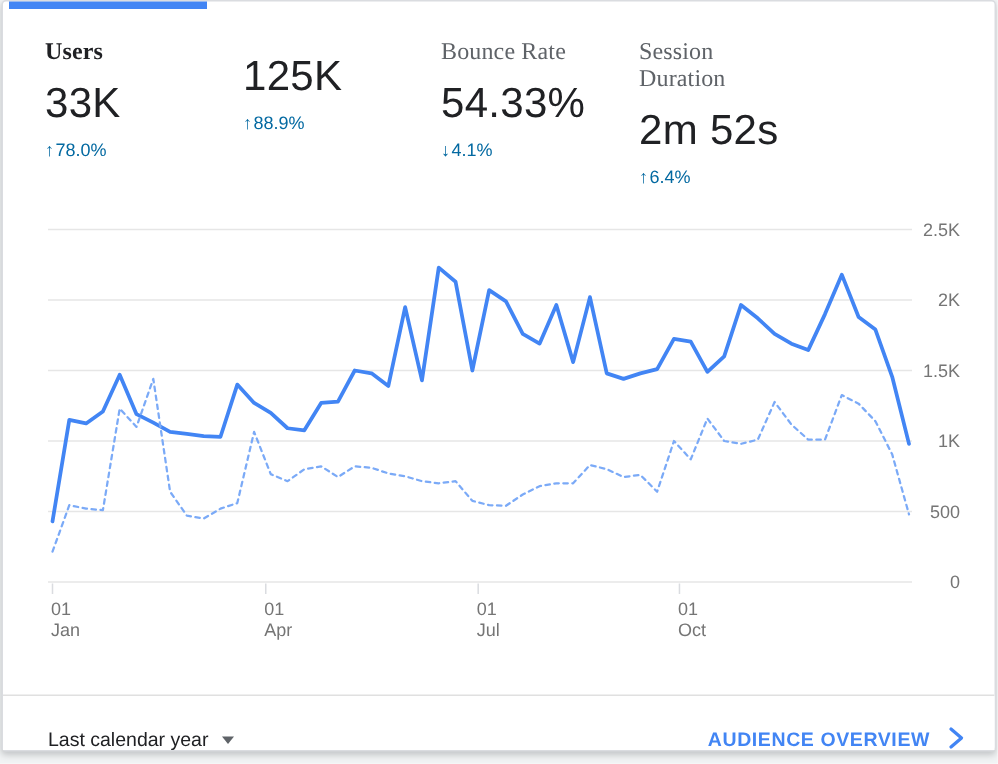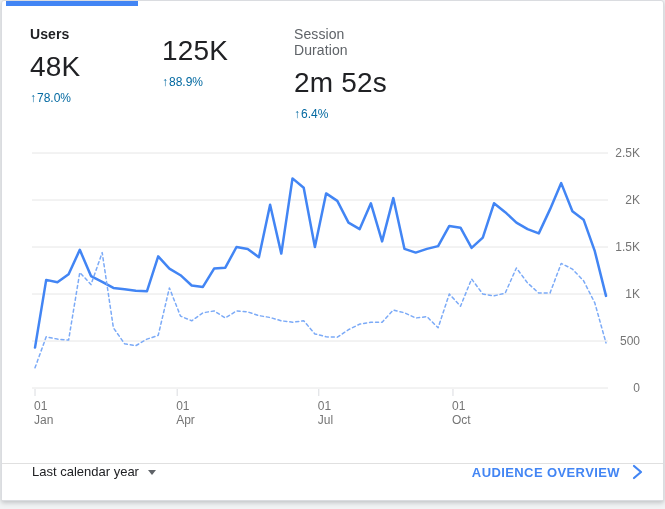--- a/index.html
+++ b/index.html
@@ -3,52 +3,57 @@
 <meta charset="utf-8">
 <style>
   html,body{margin:0;padding:0;background:#f1f3f4;width:665px;height:509px;overflow:hidden;
     font-family:"Liberation Sans", sans-serif;}
   .card{position:relative;width:661px;height:499px;margin-left:1px;background:#fff;
     border:1px solid #dadce0;border-radius:3px;box-shadow:0 2px 4px rgba(60,64,67,.25);}
   
   .tabs{display:flex;padding-left:4px;position:absolute;top:0;left:0;right:0;height:118px;}
   .tab{width:132px;box-sizing:border-box;padding:25px 0 0 24px;position:relative;cursor:pointer;}
   .tab .indicator{position:absolute;top:0;left:0;width:132px;height:5px;background:#4285f4;}
-  .tab .label{font-size:14px;color:#5f6368;letter-spacing:.1px;}
+  .tab .label{font-size:16px;color:#5f6368;letter-spacing:.1px;font-family:Liberation Serif, serif;}
   .tab.active .label{color:#202124;font-weight:700;}
   .tab .value{font-size:28px;color:#202124;margin-top:9px;letter-spacing:.2px;white-space:nowrap;}
   .tab .delta{font-size:12px;color:#0369a1;margin-top:8px;}
   .tab .delta .arr{font-size:12px;margin-right:1px;}
   
   #chart-svg{position:absolute;top:120px;left:0;}
   
   .footer{position:absolute;left:0;right:0;bottom:0;height:37px;border-top:1px solid #e0e0e0;
-    display:flex;align-items:flex-start;padding:0 20px 0 30px;box-sizing:border-box;background:#fff;}
+    display:flex;align-items:flex-end;padding:0 20px 0 30px;box-sizing:border-box;background:#fff;}
   .daterange{display:flex;align-items:center;cursor:pointer;font-size:13px;color:#202124;}
   .daterange .caret{width:0;height:0;border-left:4px solid transparent;border-right:4px solid transparent;
     border-top:5px solid #5f6368;margin-left:9px;margin-top:2px;}
   .overview-link{margin-left:auto;display:flex;align-items:center;cursor:pointer;text-decoration:none;}
   .overview-link .txt{font-size:13px;font-weight:700;color:#4285f4;letter-spacing:.4px;}
   .overview-link svg{margin-left:12px;display:block;}
 </style>
 </head>
 <body>
 
 <div class="card">
 
   <div class="tabs">
     <div class="tab active">
       <div class="indicator"></div>
       <div class="label">Users</div>
-      <div class="value">48K</div>
+      <div class="value">33K</div>
       <div class="delta"><span class="arr">↑</span><span>78.0%</span></div>
     </div>
     <div class="tab">
       <div class="value">125K</div>
       <div class="delta"><span class="arr">↑</span><span>88.9%</span></div>
+    </div>
+    <div class="tab">
+      <div class="label">Bounce Rate</div>
+      <div class="value">54.33%</div>
+      <div class="delta"><span class="arr">↓</span><span>4.1%</span></div>
     </div>
     <div class="tab">
       <div class="label">Session Duration</div>
       <div class="value">2m 52s</div>
       <div class="delta"><span class="arr">↑</span><span>6.4%</span></div>
     </div>
   </div>
 
   <svg id="chart-svg" width="663" height="320">
       <line x1="30" x2="606" y1="267" y2="267" stroke="#e6e6e6" stroke-width="1"></line>

